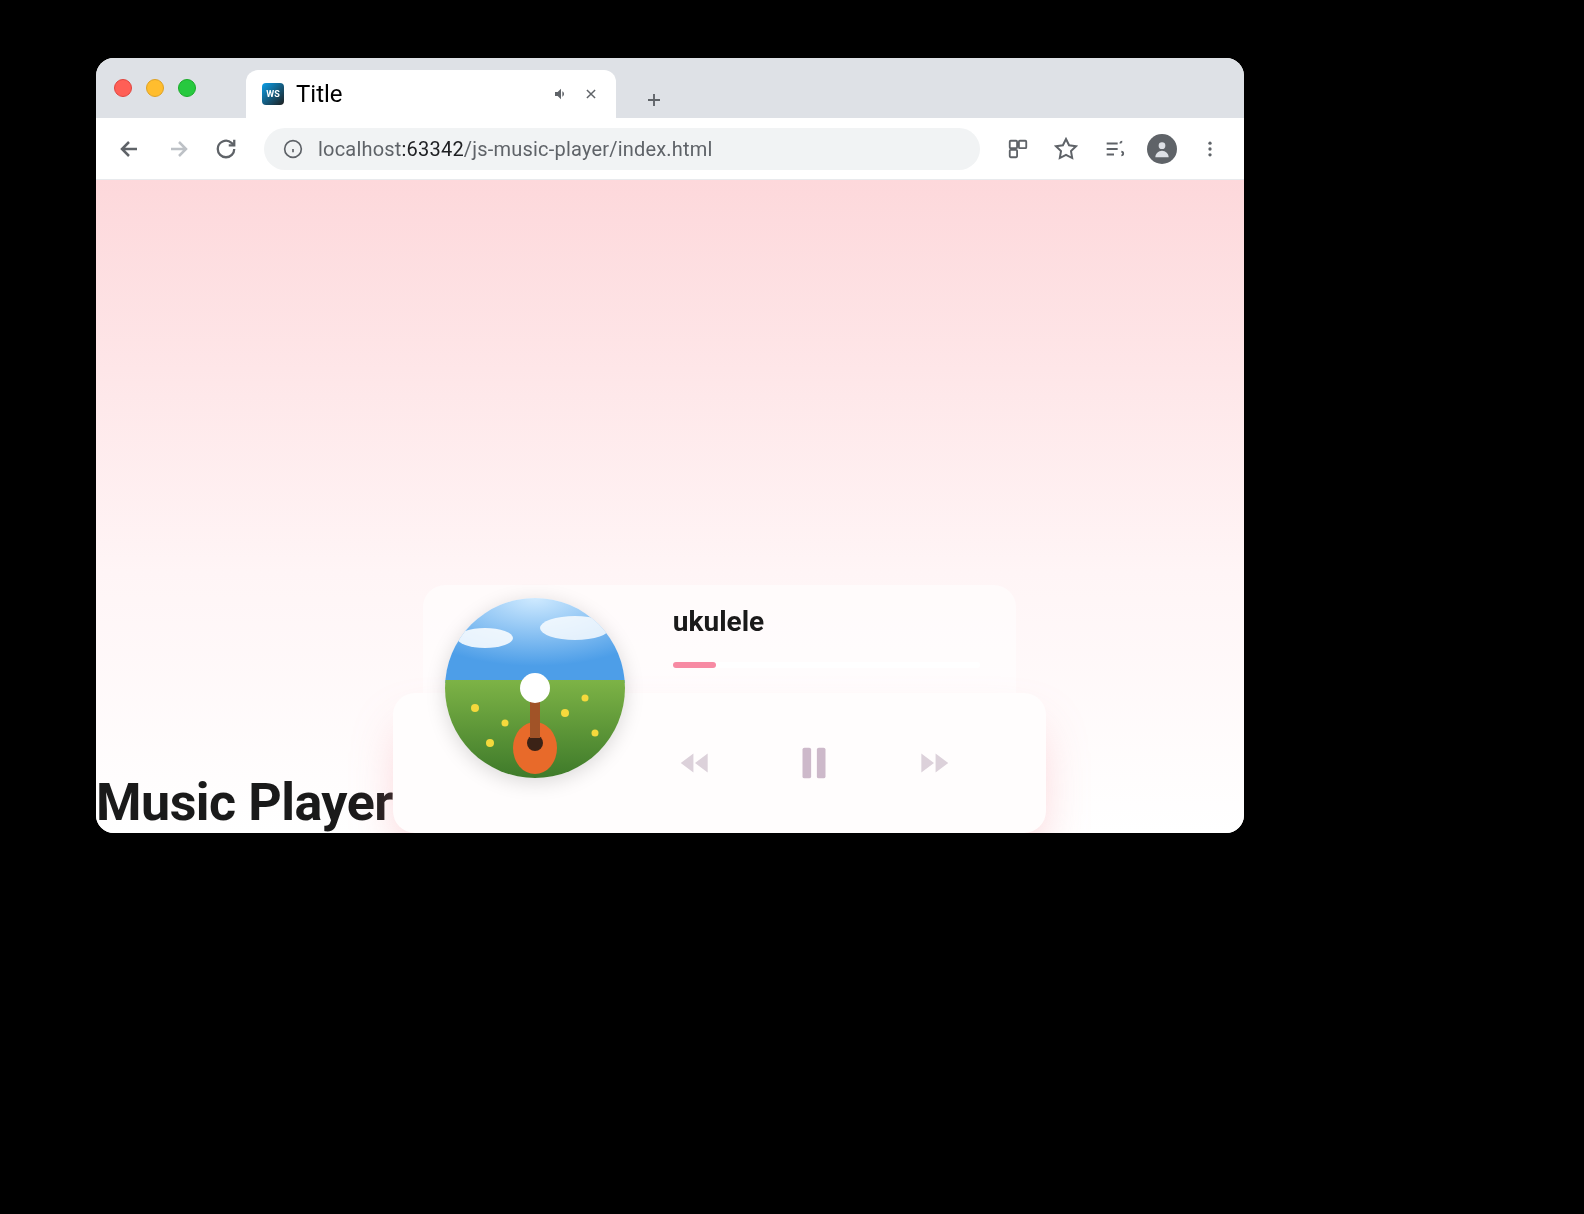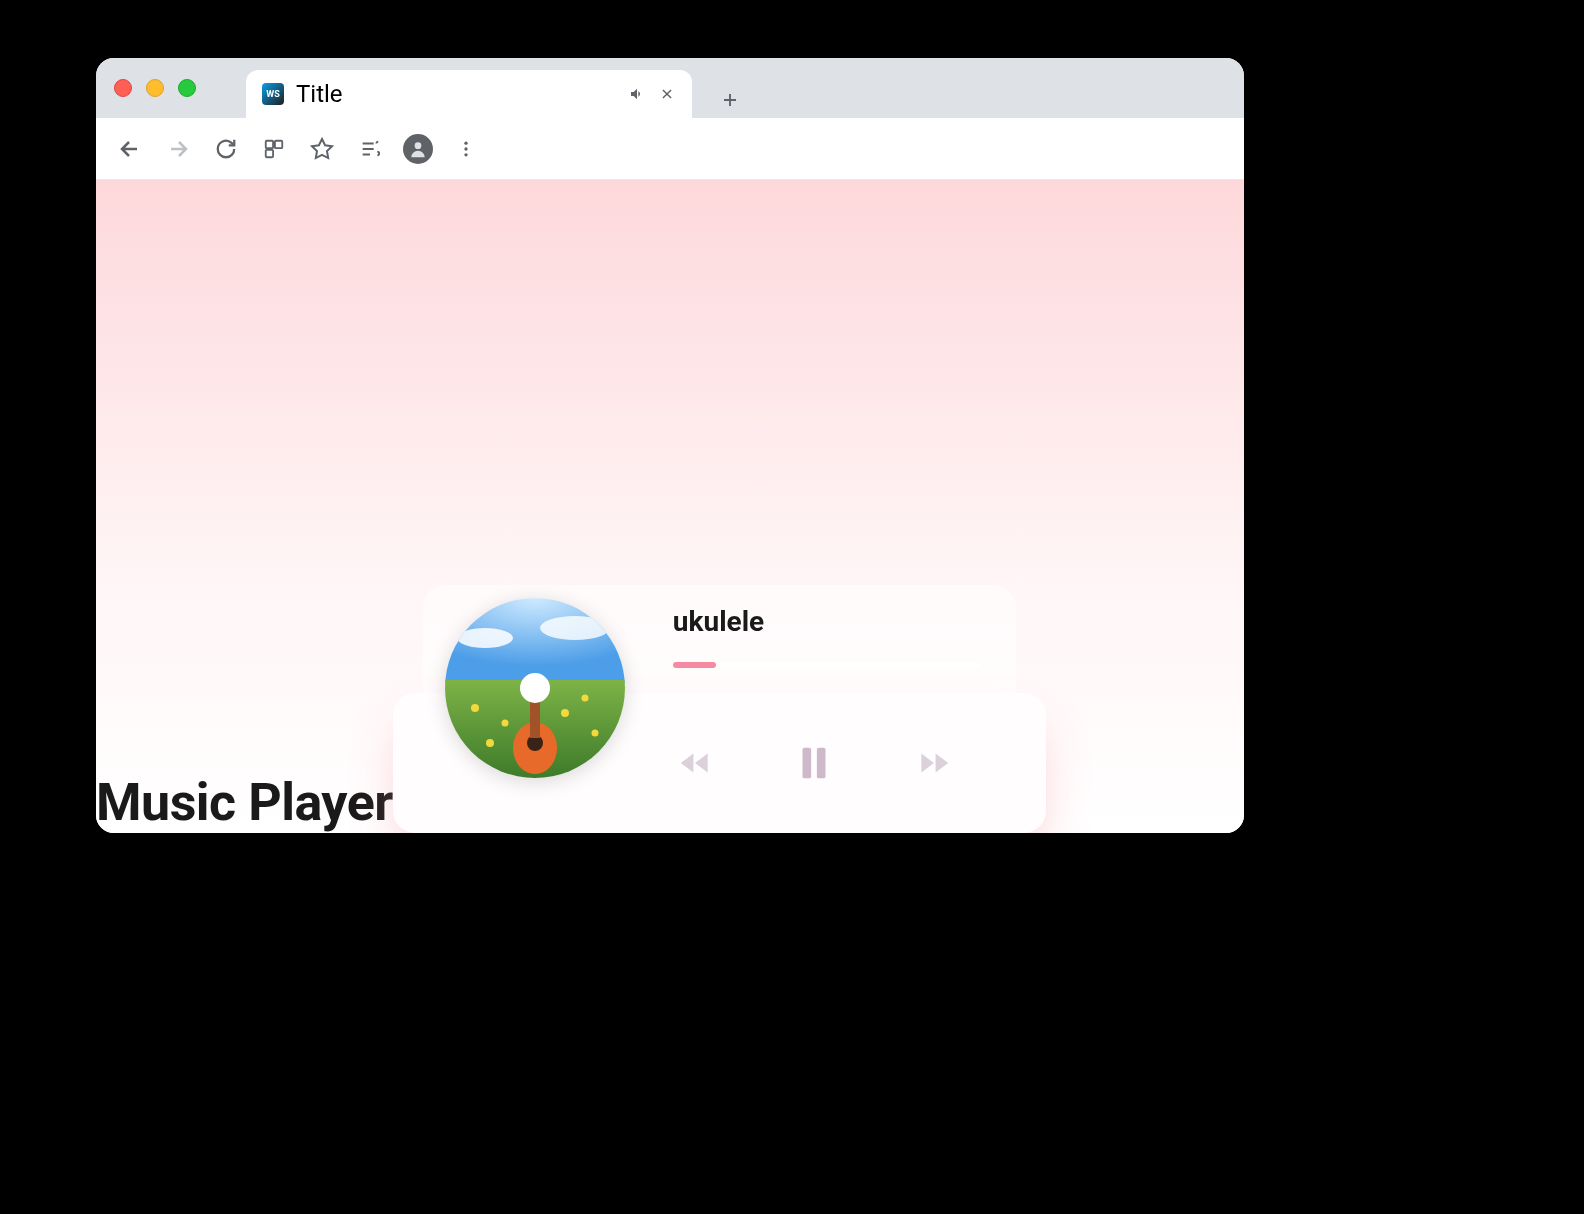--- a/index.html
+++ b/index.html
@@ -36,21 +36,21 @@
     }
     .light { width: 18px; height: 18px; border-radius: 50%; }
     .red { background: #ff5f56; border: 1px solid #e0443e; }
     .yellow { background: #ffbd2e; border: 1px solid #dea123; }
     .green { background: #27c93f; border: 1px solid #1aab29; }
     .tabs { display: flex; align-items: flex-end; margin-left: 50px; height: 100%; }
     .tab {
       background: #fff;
       border-radius: 12px 12px 0 0;
       height: 48px;
-      width: 446px;
+      width: 370px;
       display: flex;
       align-items: center;
       padding: 0 16px;
       gap: 12px;
       position: relative;
     }
     .tab-favicon {
       width: 22px; height: 22px;
       background: linear-gradient(135deg, #0a9ee8, #1e1e1e);
       border-radius: 4px;
@@ -241,20 +241,32 @@
       <svg width="24" height="24" viewBox="0 0 24 24" fill="none" stroke="#bdc1c6" stroke-width="2.5">
           <path d="M5 12h14 M13 5l7 7-7 7"></path>
         </svg>
     </div>
     <div class="nav-btn">
       <svg width="22" height="22" viewBox="0 0 24 24" fill="none" stroke="#5f6368" stroke-width="2.5">
           <path d="M21 2v6h-6"></path>
           <path d="M3 12a9 9 0 0 1 15-6.7L21 8"></path>
           <path d="M3 12a9 9 0 0 0 18 0"></path>
         </svg>
+    </div>
+    <div class="address-bar">
+      <div class="site-info">
+        <svg width="20" height="20" viewBox="0 0 24 24" fill="none" stroke="#5f6368" stroke-width="2">
+            <circle cx="12" cy="12" r="10"></circle>
+            <line x1="12" y1="8" x2="12" y2="8"></line>
+            <line x1="12" y1="12" x2="12" y2="16"></line>
+          </svg>
+      </div>
+      <div class="url">
+        <span class="host">localhost</span><span class="port">:63342</span><span class="path">/js-music-player/index.html</span>
+      </div>
     </div>
     <div class="tb-icon">
       <svg width="22" height="22" viewBox="0 0 24 24" fill="none" stroke="#5f6368" stroke-width="2">
           <rect x="3" y="3" width="8" height="8" rx="1"></rect>
           <rect x="13" y="3" width="8" height="8" rx="1"></rect>
           <rect x="3" y="13" width="8" height="8" rx="1"></rect>
         </svg>
     </div>
     <div class="tb-icon">
       <svg width="24" height="24" viewBox="0 0 24 24" fill="none" stroke="#5f6368" stroke-width="2">

